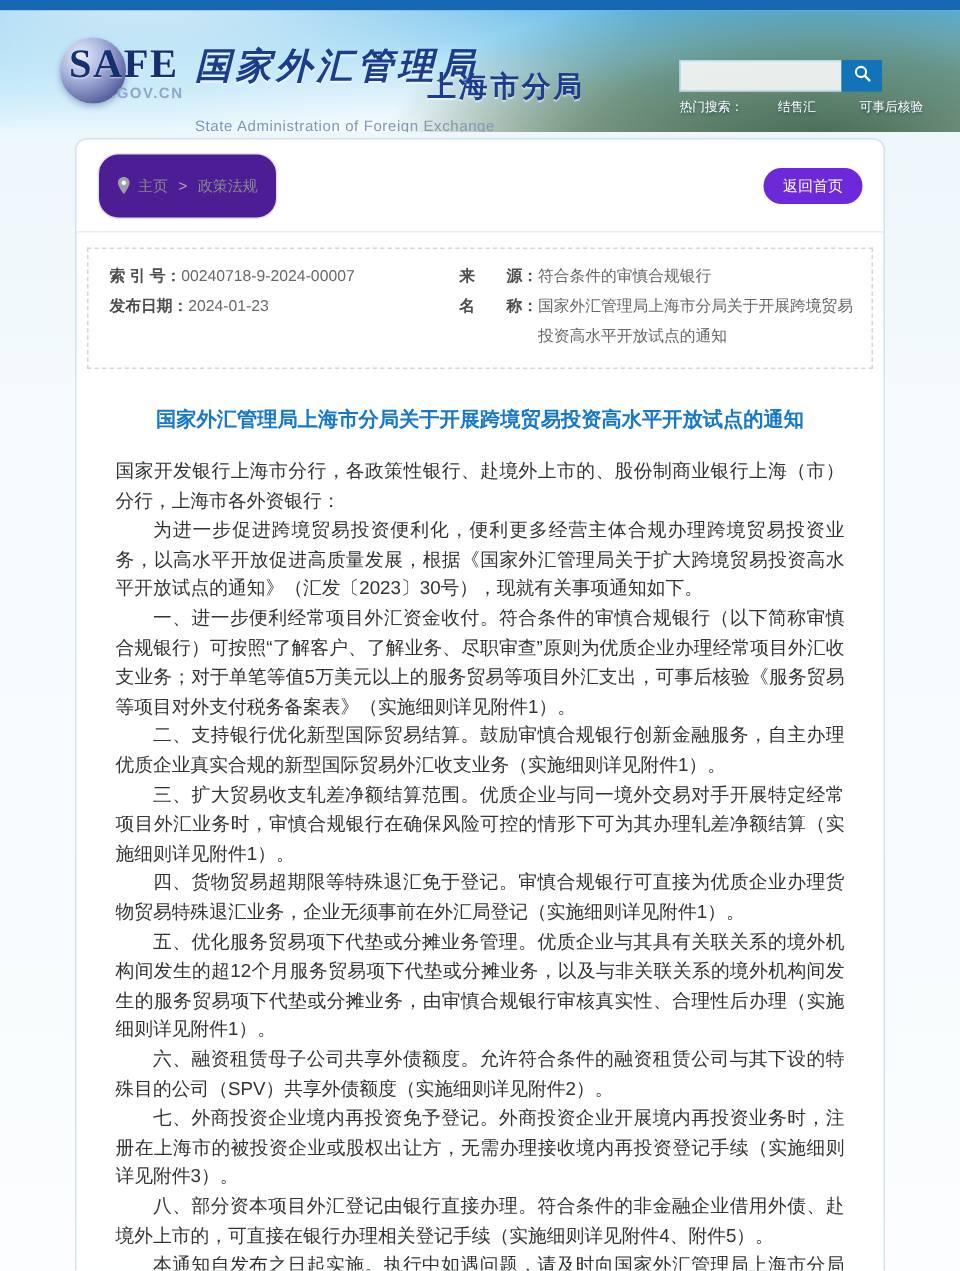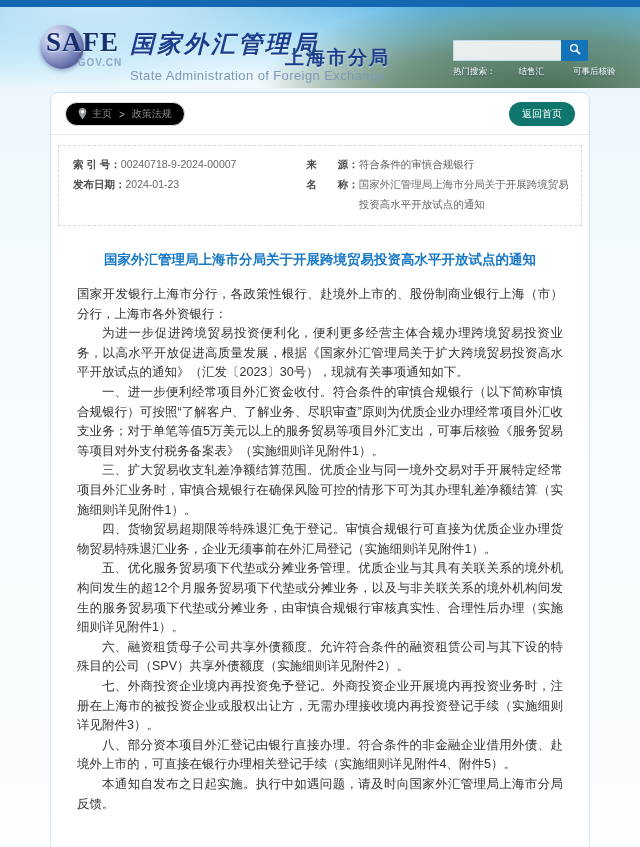--- a/index.html
+++ b/index.html
@@ -29,46 +29,46 @@
   }
   .safe-text {
     position:absolute; left:6px; top:2px;
     font-family:Liberation Serif, serif;
     font-size:27px; font-weight:bold; color:#172f6e; letter-spacing:1px;
     text-shadow:0 1px 1px rgba(255,255,255,.6);
   }
   .govcn { position:absolute; left:34px; top:32px; font-size:10px; font-weight:bold; color:#8fa6c6; letter-spacing:1px; }
   .org-block { position:absolute; left:130px; top:21px; }
   .org-cn { font-size:24px; font-weight:bold; color:#1b3e8c; letter-spacing:3px; text-shadow:0 1px 1px rgba(255,255,255,.7);font-style:italic; }
-  .org-en { font-size:13px; color:#7f97b6; letter-spacing:.4px; margin-top:8px; }
+  .org-en { font-size:10px; color:#7f97b6; letter-spacing:.4px; margin-top:19px; }
   .branch { position:absolute; left:285px; top:38px; font-size:19px; font-weight:bold; color:#1b3e8c; letter-spacing:2px; text-shadow:0 1px 1px rgba(255,255,255,.6); }
   .search-area { position:absolute; right:52px; top:33px; width:135px; }
   .search-row { display:flex; height:21px; }
   .search-input {
     flex:1; border:1px solid #bcd8ea; border-right:none; background:rgba(255,255,255,.85);
     font-size:11px; padding:0 6px; outline:none; min-width:0;
   }
   .search-btn { width:27px; height:21px; background:#1273b8; border:none; display:flex; align-items:center; justify-content:center; cursor:pointer; }
   .hot-search { margin-top:5px; font-size:8.5px; color:#fff; text-shadow:0 1px 2px rgba(0,40,80,.55); white-space:nowrap; }
   .hot-search a { color:#fff; text-decoration:none; margin-right:6px;padding-left:23px; }
   
   .card {
     position:relative; margin:4px auto 0; width:540px; height:900px;
     background:#fff; border:1px solid #cfe3f1; border-radius:8px;
   }
   .crumb-row { display:flex; align-items:center; justify-content:space-between; padding:9px 14px 8px; }
   .crumb-pill {
     display:inline-flex; align-items:center; gap:5px;
-    border:1px solid #e2e2e2; border-radius:14px; background:#000000;
-    padding:4px 12px; font-size:10px; color:#8a8a8a;
+    border:1px solid #e2e2e2; border-radius:14px; background:#4c1d95;
+    padding:14px 12px; font-size:10px; color:#8a8a8a;
   }
   .crumb-pill a { color:#8a8a8a; text-decoration:none; }
   .crumb-sep { margin:0 2px; color:#aaa; }
   .back-home {
-    background:#0f766e; color:#fff; border:none; border-radius:12px;
+    background:#6d28d9; color:#fff; border:none; border-radius:12px;
     font-size:10px; padding:5px 13px; cursor:pointer;
   }
   .crumb-divider { border-bottom:1px solid #e9eef2; }
   
   .meta-box {
     margin:10px 7px 0; border:1px dashed #d6d6d6;
     padding:9px 14px 10px; display:grid; grid-template-columns:46% 54%;
     column-gap:6px; row-gap:0; font-size:10.5px; color:#666;
   }
   .meta-cell { display:flex; line-height:1.9; }
@@ -157,20 +157,21 @@
     </div>
   </div>
 
   <h1 class="doc-title">国家外汇管理局上海市分局关于开展跨境贸易投资高水平开放试点的通知</h1>
 
   <div class="article">
     <p class="salutation">国家开发银行上海市分行，各政策性银行、赴境外上市的、股份制商业银行上海（市）分行，上海市各外资银行：</p>
     <div>
       <p>为进一步促进跨境贸易投资便利化，便利更多经营主体合规办理跨境贸易投资业务，以高水平开放促进高质量发展，根据《国家外汇管理局关于扩大跨境贸易投资高水平开放试点的通知》（汇发〔2023〕30号），现就有关事项通知如下。</p>
         <p>一、进一步便利经常项目外汇资金收付。符合条件的审慎合规银行（以下简称审慎合规银行）可按照“了解客户、了解业务、尽职审查”原则为优质企业办理经常项目外汇收支业务；对于单笔等值5万美元以上的服务贸易等项目外汇支出，可事后核验《服务贸易等项目对外支付税务备案表》（实施细则详见附件1）。</p>
+        <p>二、支持银行优化新型国际贸易结算。鼓励审慎合规银行创新金融服务，自主办理优质企业真实合规的新型国际贸易外汇收支业务（实施细则详见附件1）。</p>
         <p>三、扩大贸易收支轧差净额结算范围。优质企业与同一境外交易对手开展特定经常项目外汇业务时，审慎合规银行在确保风险可控的情形下可为其办理轧差净额结算（实施细则详见附件1）。</p>
         <p>四、货物贸易超期限等特殊退汇免于登记。审慎合规银行可直接为优质企业办理货物贸易特殊退汇业务，企业无须事前在外汇局登记（实施细则详见附件1）。</p>
         <p>五、优化服务贸易项下代垫或分摊业务管理。优质企业与其具有关联关系的境外机构间发生的超12个月服务贸易项下代垫或分摊业务，以及与非关联关系的境外机构间发生的服务贸易项下代垫或分摊业务，由审慎合规银行审核真实性、合理性后办理（实施细则详见附件1）。</p>
         <p>六、融资租赁母子公司共享外债额度。允许符合条件的融资租赁公司与其下设的特殊目的公司（SPV）共享外债额度（实施细则详见附件2）。</p>
         <p>七、外商投资企业境内再投资免予登记。外商投资企业开展境内再投资业务时，注册在上海市的被投资企业或股权出让方，无需办理接收境内再投资登记手续（实施细则详见附件3）。</p>
         <p>八、部分资本项目外汇登记由银行直接办理。符合条件的非金融企业借用外债、赴境外上市的，可直接在银行办理相关登记手续（实施细则详见附件4、附件5）。</p>
         <p>本通知自发布之日起实施。执行中如遇问题，请及时向国家外汇管理局上海市分局反馈。</p>
     </div>
 
   </div>

